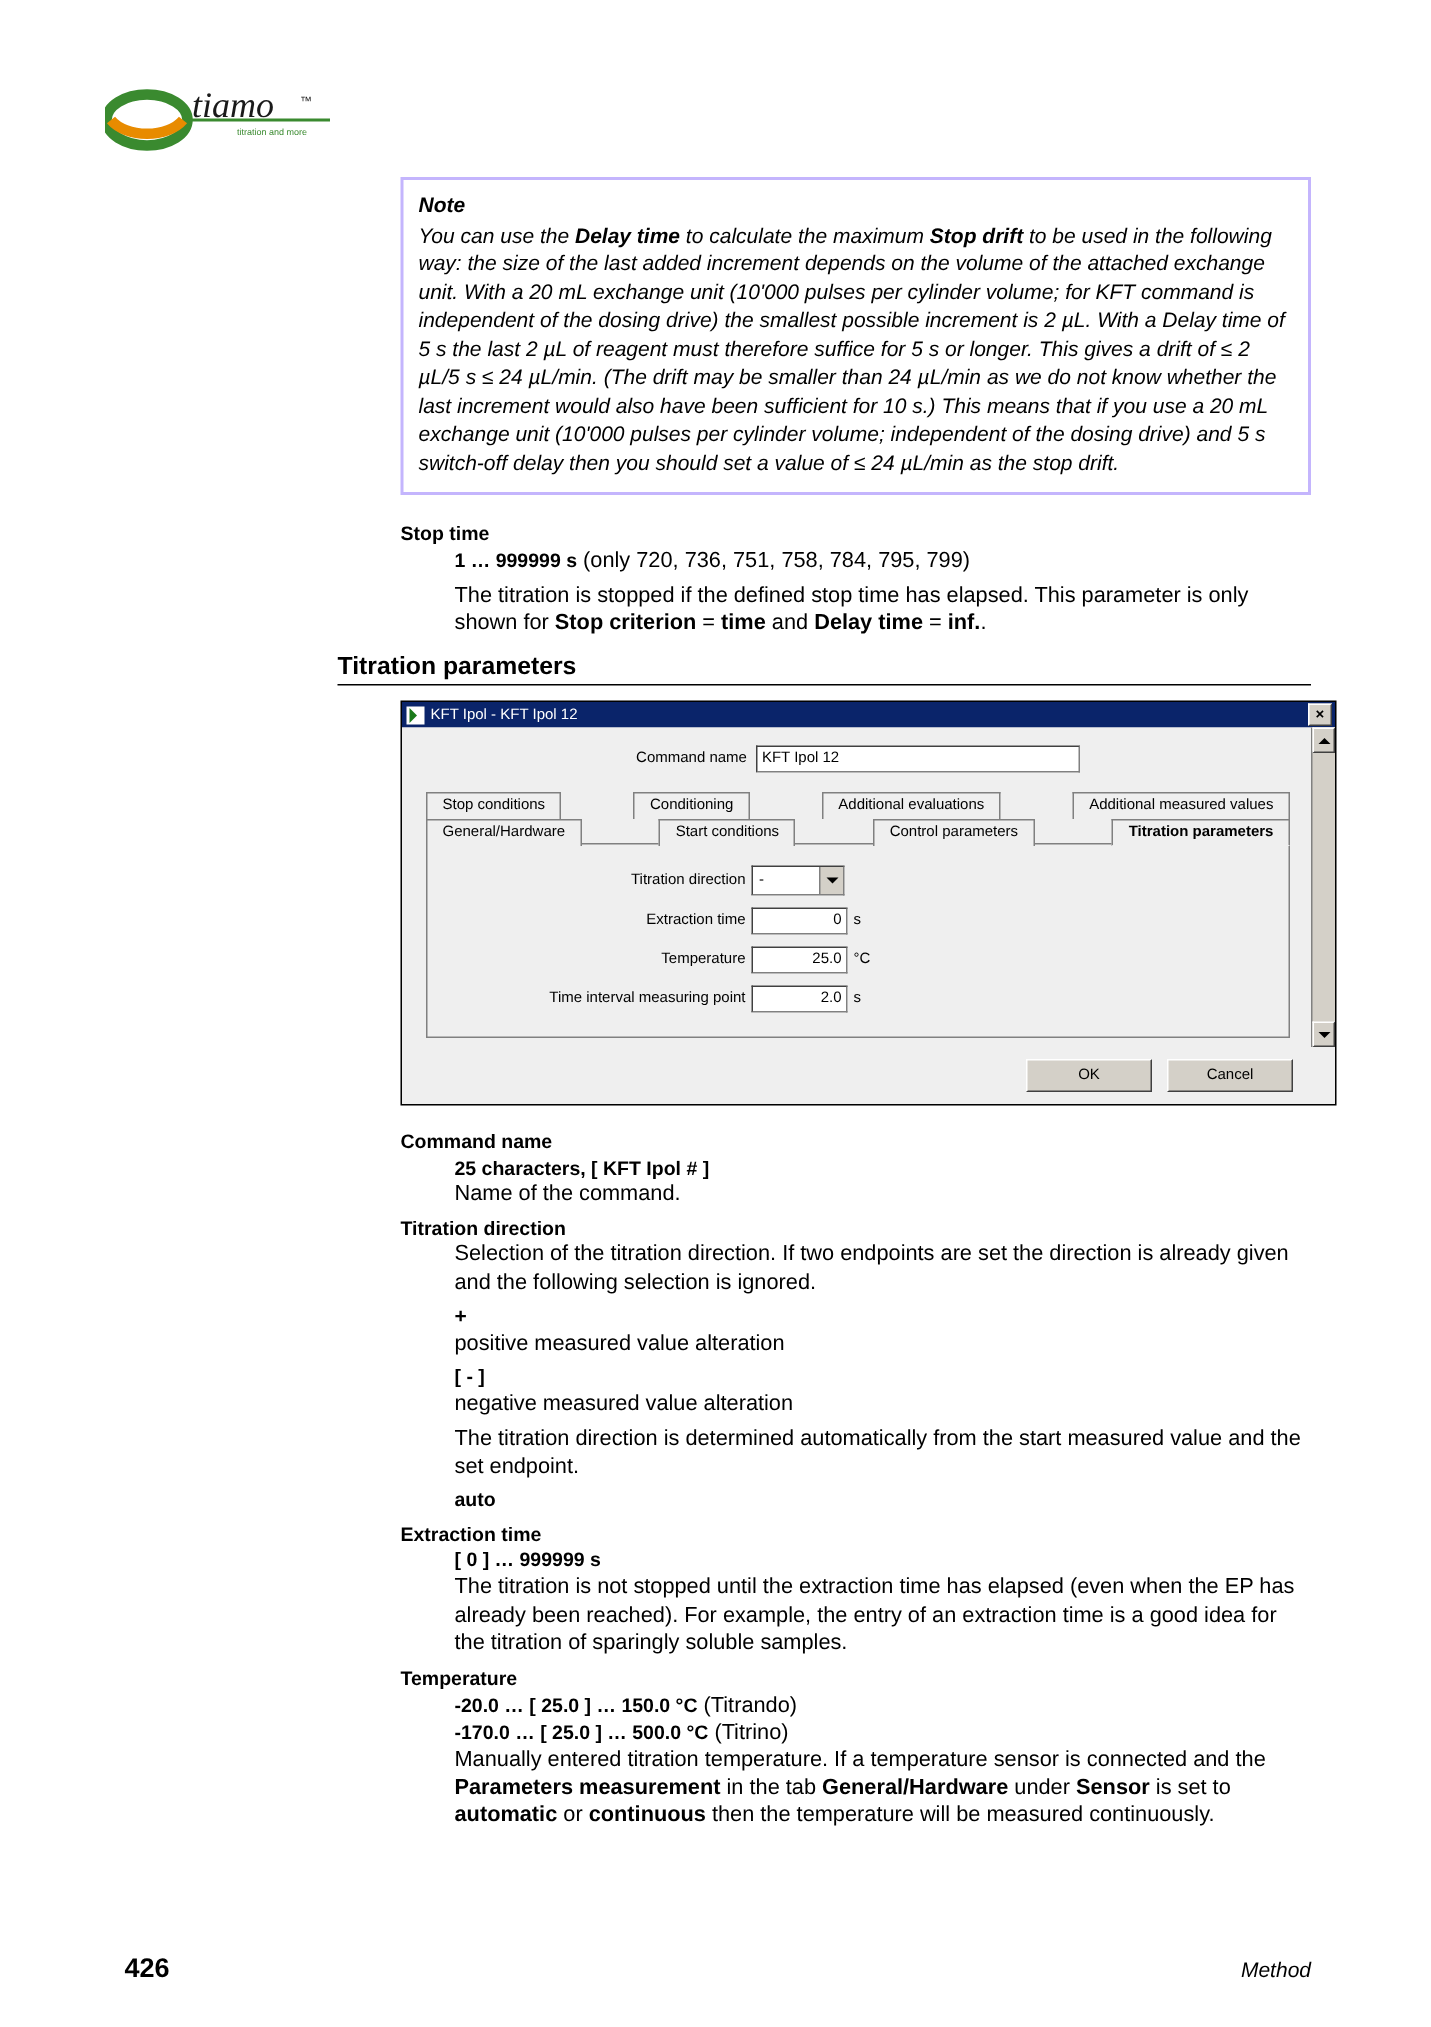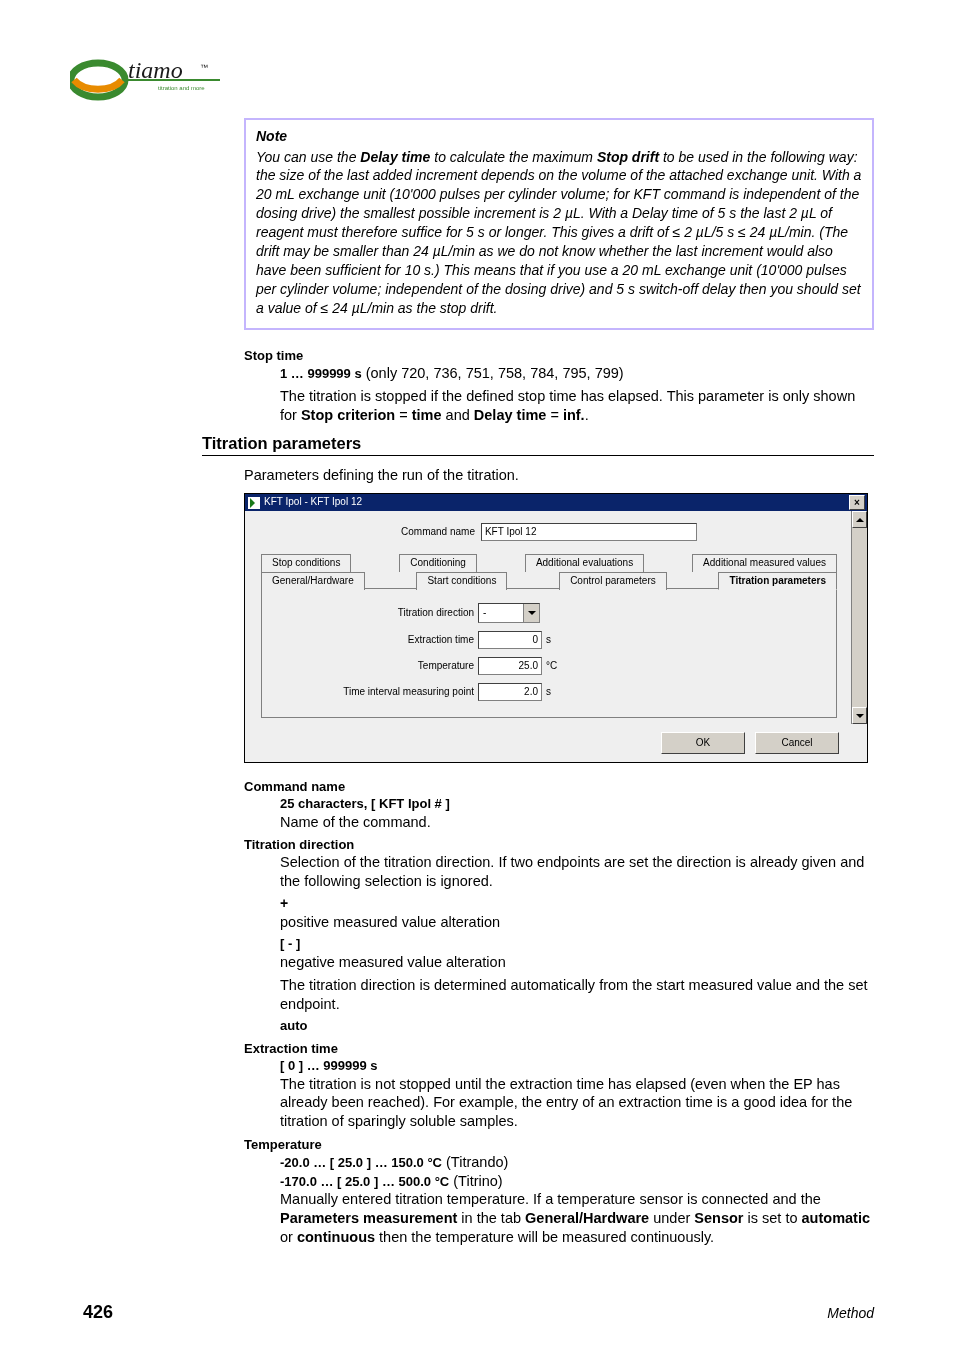--- a/index.html
+++ b/index.html
@@ -8,20 +8,21 @@
     font-family: Arial, Helvetica, sans-serif;
     color: #000;
     -webkit-font-smoothing: antialiased;
   }
   .page {
     width: 954px;
     min-height: 1351px;
     position: relative;
     box-sizing: border-box;
     padding-bottom: 40px;
+    padding-left: 23px;
   }
   .logo {
     position: absolute;
     left: 70px;
     top: 58px;
   }
   .content {
     margin-left: 244px;
     margin-right: 80px;
     padding-top: 118px;
@@ -270,21 +271,20 @@
         <span>The titration is stopped if the defined stop time has elapsed. This parameter is only shown for </span><b>Stop criterion</b><span> = </span><b>time</b><span> and </span><b>Delay time</b><span> = </span><b>inf.</b><span>.</span>
       </div>
     </div>
   </div>
 
   <div class="section-title-wrap">
     <div class="section-title">Titration parameters</div>
   </div>
 
   <div class="content" style="padding-top:0">
-    <div class="para body-txt">Parameters defining the run of the titration.</div>
 
     <div class="dialog">
       <div class="dlg-titlebar">
         <div class="t-left">
           <span class="dlg-title-icon"></span>
           <span>KFT Ipol - KFT Ipol 12</span>
         </div>
         <div class="dlg-close">×</div>
       </div>
 

